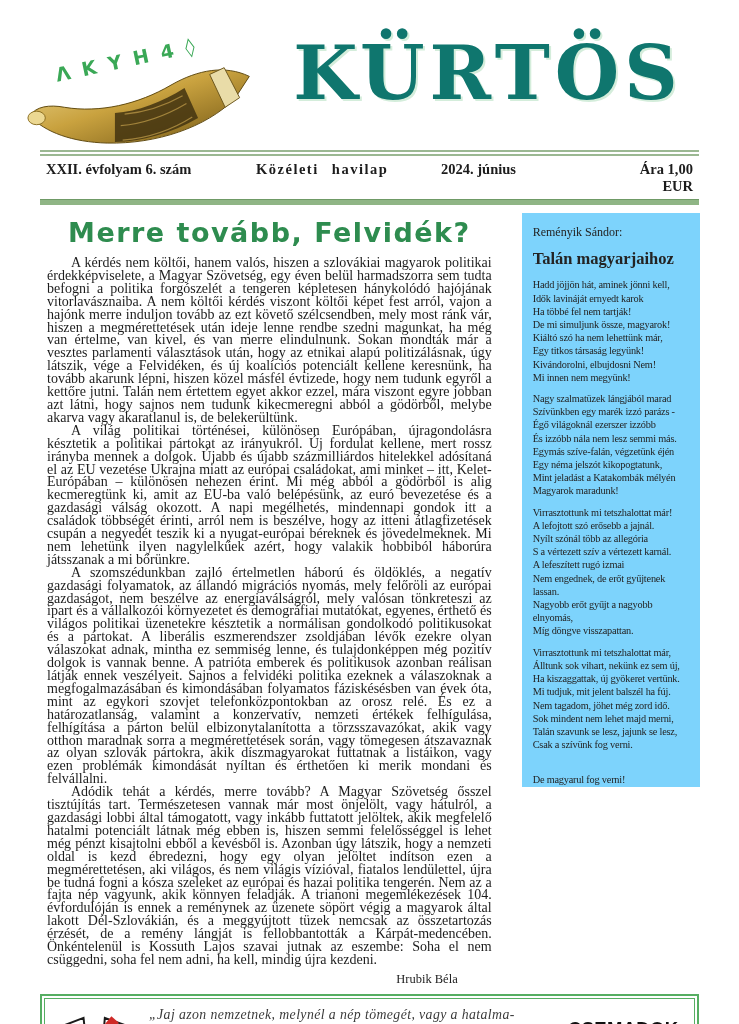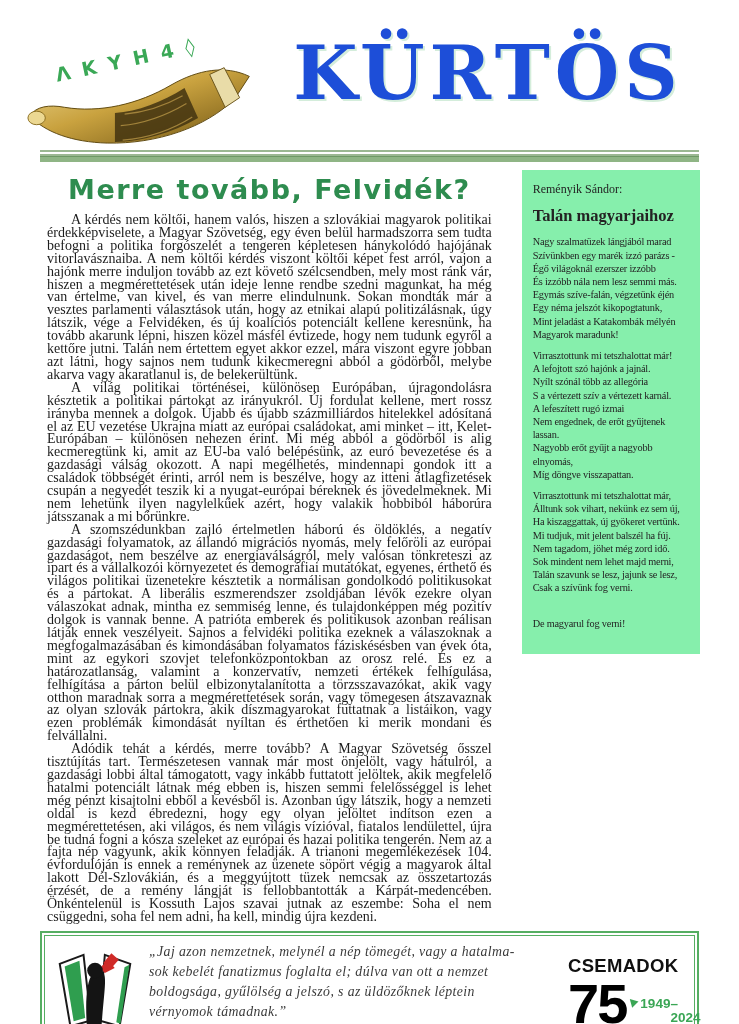--- a/index.html
+++ b/index.html
@@ -14,21 +14,21 @@
   .runes {
     position:absolute; left:54px; top:48px;
     font-family:"DejaVu Sans", sans-serif; font-weight:bold;
     font-size:19px; letter-spacing:12px; color:#3aa856;
     transform:rotate(-12deg);
   }
   .horn-svg { position:absolute; left:26px; top:56px; width:232px; height:92px; }
   .paper-title {
     position:absolute; left:278px; width:420px; top:36px; margin:0;
     text-align:center; font-family:"DejaVu Serif", serif; font-weight:bold;
-    font-size:74px; line-height:1; color:#1d4ed8; letter-spacing:5px;
+    font-size:74px; line-height:1; color:#0f766e; letter-spacing:5px;
     text-shadow:2px 2px 0 rgba(60,174,90,0.22);
   }
 
   
   .rule-double { margin:0 40px; height:2px; border-top:2px solid #9bb892; border-bottom:2px solid #9bb892; }
   .infobar {
     display:flex; margin:0 40px; padding:5px 6px 4px;
     font-weight:bold; font-size:14.5px; align-items:baseline;
   }
   .infobar .issue { width:210px; }
@@ -42,21 +42,21 @@
   .article { width:458px; }
   .article-title {
     margin:4px 0 9px; text-align:center; color:#2e8c4f;
     font-family:"DejaVu Sans", sans-serif; font-weight:bold;
     font-size:27px; letter-spacing:1.5px;
   }
   .article p { margin:0; text-align:justify; text-indent:24px; font-size:14px; line-height:12.9px; }
   .signature { text-align:right; padding-right:34px; font-size:12.5px; margin-top:5px; }
 
   .poem {
-    width:161px; background:#86efac; padding:13px 11px 24px;
+    width:161px; background:#7dd3fc; padding:13px 11px 0;
     font-size:10.3px; line-height:13.2px; color:#232323; letter-spacing:-0.2px;
   }
   .poem-author { font-size:12px; margin:0 0 13px; letter-spacing:0; }
   .poem-title { margin:0 0 13px; font-size:16.5px; font-weight:bold; letter-spacing:0; }
   .stanza { white-space:pre-line; margin:0 0 8px; }
   .poem-closing { white-space:pre-line; margin-top:22px; }
 
   
   .footer-box { margin:7px 40px 0; border:2px solid #56ae62; padding:2px; }
   .footer-inner { border:1px solid #56ae62; display:flex; align-items:center; gap:12px; padding:6px 10px 6px 8px; }
@@ -90,45 +90,60 @@
       <path d="M4,62 C20,79 48,89 84,90 C135,91 186,74 216,44 L231,21 C206,9 178,14 150,30 C116,50 76,59 40,53 C24,50 10,52 4,62 Z" fill="url(#gold)" stroke="#5d480f" stroke-width="1"></path>
       <path d="M92,89 C120,88 150,80 178,64 L164,33 C140,48 116,57 92,59 Z" fill="#463511" opacity="0.88"></path>
       <path d="M100,87 C124,85 150,77 172,63 M98,72 C120,70 144,62 166,49 M102,60 C124,58 146,50 162,41" fill="none" stroke="#b59445" stroke-width="1.3" opacity="0.8"></path>
       <path d="M206,53 L190,19 L205,12 L221,43 Z" fill="#e9dca8" stroke="#6b551c" stroke-width="1"></path>
       <ellipse cx="11" cy="64" rx="9" ry="7" fill="#ecd892" stroke="#8a6d1f" stroke-width="1"></ellipse>
     </svg>
     <h1 class="paper-title">KÜRTÖS</h1>
   </header>
 
   <div class="rule-double"></div>
+  <div class="infobar">
+    <span class="issue">XXII. évfolyam 6. szám</span>
+    <span class="type">Közéleti havilap</span>
+    <span class="date">2024. június</span>
+    <span class="price">Ára 1,00 EUR</span>
+  </div>
   <div class="rule-thick"></div>
 
   <main class="content">
 
     <article class="article">
       <h2 class="article-title">Merre tovább, Felvidék?</h2>
       <p>A kérdés nem költői, hanem valós, hiszen a szlovákiai magyarok politikai érdekképviselete, a Magyar Szövetség, egy éven belül harmadszorra sem tudta befogni a politika forgószelét a tengeren képletesen hánykolódó hajójának vitorlavásznaiba. A nem költői kérdés viszont költői képet fest arról, vajon a hajónk merre induljon tovább az ezt követő szélcsendben, mely most ránk vár, hiszen a megmérettetések után ideje lenne rendbe szedni magunkat, ha még van értelme, van kivel, és van merre elindulnunk. Sokan mondták már a vesztes parlamenti választások után, hogy az etnikai alapú politizálásnak, úgy látszik, vége a Felvidéken, és új koalíciós potenciált kellene keresnünk, ha tovább akarunk lépni, hiszen közel másfél évtizede, hogy nem tudunk egyről a kettőre jutni. Talán nem értettem egyet akkor ezzel, mára viszont egyre jobban azt látni, hogy sajnos nem tudunk kikecmeregni abból a gödörből, melybe akarva vagy akaratlanul is, de belekerültünk.</p>
       <p>A világ politikai történései, különösen Európában, újragondolásra késztetik a politikai pártokat az irányukról. Új fordulat kellene, mert rossz irányba mennek a dolgok. Újabb és újabb százmilliárdos hitelekkel adósítaná el az EU vezetése Ukrajna miatt az európai családokat, ami minket – itt, Kelet-Európában – különösen nehezen érint. Mi még abból a gödörből is alig kecmeregtünk ki, amit az EU-ba való belépésünk, az euró bevezetése és a gazdasági válság okozott. A napi megélhetés, mindennapi gondok itt a családok többségét érinti, arról nem is beszélve, hogy az itteni átlagfizetések csupán a negyedét teszik ki a nyugat-európai béreknek és jövedelmeknek. Mi nem lehetünk ilyen nagylelkűek azért, hogy valakik hobbiból háborúra játsszanak a mi bőrünkre.</p>
       <p>A szomszédunkban zajló értelmetlen háború és öldöklés, a negatív gazdasági folyamatok, az állandó migrációs nyomás, mely felőröli az európai gazdaságot, nem beszélve az energiaválságról, mely valósan tönkreteszi az ipart és a vállalkozói környezetet és demográfiai mutatókat, egyenes, érthető és világos politikai üzenetekre késztetik a normálisan gondolkodó politikusokat és a pártokat. A liberális eszmerendszer zsoldjában lévők ezekre olyan válaszokat adnak, mintha ez semmiség lenne, és tulajdonképpen még pozitív dolgok is vannak benne. A patrióta emberek és politikusok azonban reálisan látják ennek veszélyeit. Sajnos a felvidéki politika ezeknek a válaszoknak a megfogalmazásában és kimondásában folyamatos fáziskésésben van évek óta, mint az egykori szovjet telefonközpontokban az orosz relé. És ez a határozatlanság, valamint a konzervatív, nemzeti értékek felhígulása, felhígítása a párton belül elbizonytalanította a törzsszavazókat, akik vagy otthon maradnak sorra a megmérettetések során, vagy tömegesen átszavaznak az olyan szlovák pártokra, akik díszmagyarokat futtatnak a listáikon, vagy ezen problémák kimondását nyíltan és érthetően ki merik mondani és felvállalni.</p>
       <p>Adódik tehát a kérdés, merre tovább? A Magyar Szövetség ősszel tisztújítás tart. Természetesen vannak már most önjelölt, vagy hátulról, a gazdasági lobbi által támogatott, vagy inkább futtatott jelöltek, akik megfelelő hatalmi potenciált látnak még ebben is, hiszen semmi felelősséggel is lehet még pénzt kisajtolni ebből a kevésből is. Azonban úgy látszik, hogy a nemzeti oldal is kezd ébredezni, hogy egy olyan jelöltet indítson ezen a megmérettetésen, aki világos, és nem világis vízióval, fiatalos lendülettel, újra be tudná fogni a kósza szeleket az európai és hazai politika tengerén. Nem az a fajta nép vagyunk, akik könnyen feladják. A trianoni megemlékezések 104. évfordulóján is ennek a reménynek az üzenete söpört végig a magyarok által lakott Dél-Szlovákián, és a meggyújtott tüzek nemcsak az összetartozás érzését, de a remény lángját is fellobbantották a Kárpát-medencében. Önkéntelenül is Kossuth Lajos szavai jutnak az eszembe: Soha el nem csüggedni, soha fel nem adni, ha kell, mindig újra kezdeni.</p>
+      <div class="signature">Hrubik Béla</div>
     </article>
 
     <aside class="poem">
       <div class="poem-author">Reményik Sándor:</div>
       <h3 class="poem-title">Talán magyarjaihoz</h3>
+      <div class="stanza">Hadd jöjjön hát, aminek jönni kell,
+Idők lavináját ernyedt karok
+Ha többé fel nem tartják!
+De mi simuljunk össze, magyarok!
+Kiáltó szó ha nem lehettünk már,
+Egy titkos társaság legyünk!
+Kivándorolni, elbujdosni Nem!
+Mi innen nem megyünk!</div>
       <div class="stanza">Nagy szalmatüzek lángjából marad
 Szívünkben egy marék izzó parázs -
 Égő világoknál ezerszer izzóbb
 És izzóbb nála nem lesz semmi más.
 Egymás szíve-falán, végzetünk éjén
 Egy néma jelszót kikopogtatunk,
 Mint jeladást a Katakombák mélyén
 Magyarok maradunk!</div>
       <div class="stanza">Virrasztottunk mi tetszhalottat már!
-A lefojtott szó hajónk a jajnál.
+A lefojtott szó erősebb a jajnál.
 Nyílt szónál több az allegória
 S a vértezett szív a vértezett karnál.
 A lefeszített rugó izmai
 Nem engednek, de erőt gyűjtenek lassan.
 Nagyobb erőt gyűjt a nagyobb elnyomás,
 Míg döngve visszapattan.</div>
       <div class="stanza">Virrasztottunk mi tetszhalottat már,
 Álltunk sok vihart, nekünk ez sem új,
 Ha kiszaggattak, új gyökeret vertünk.
 Mi tudjuk, mit jelent balszél ha fúj.

